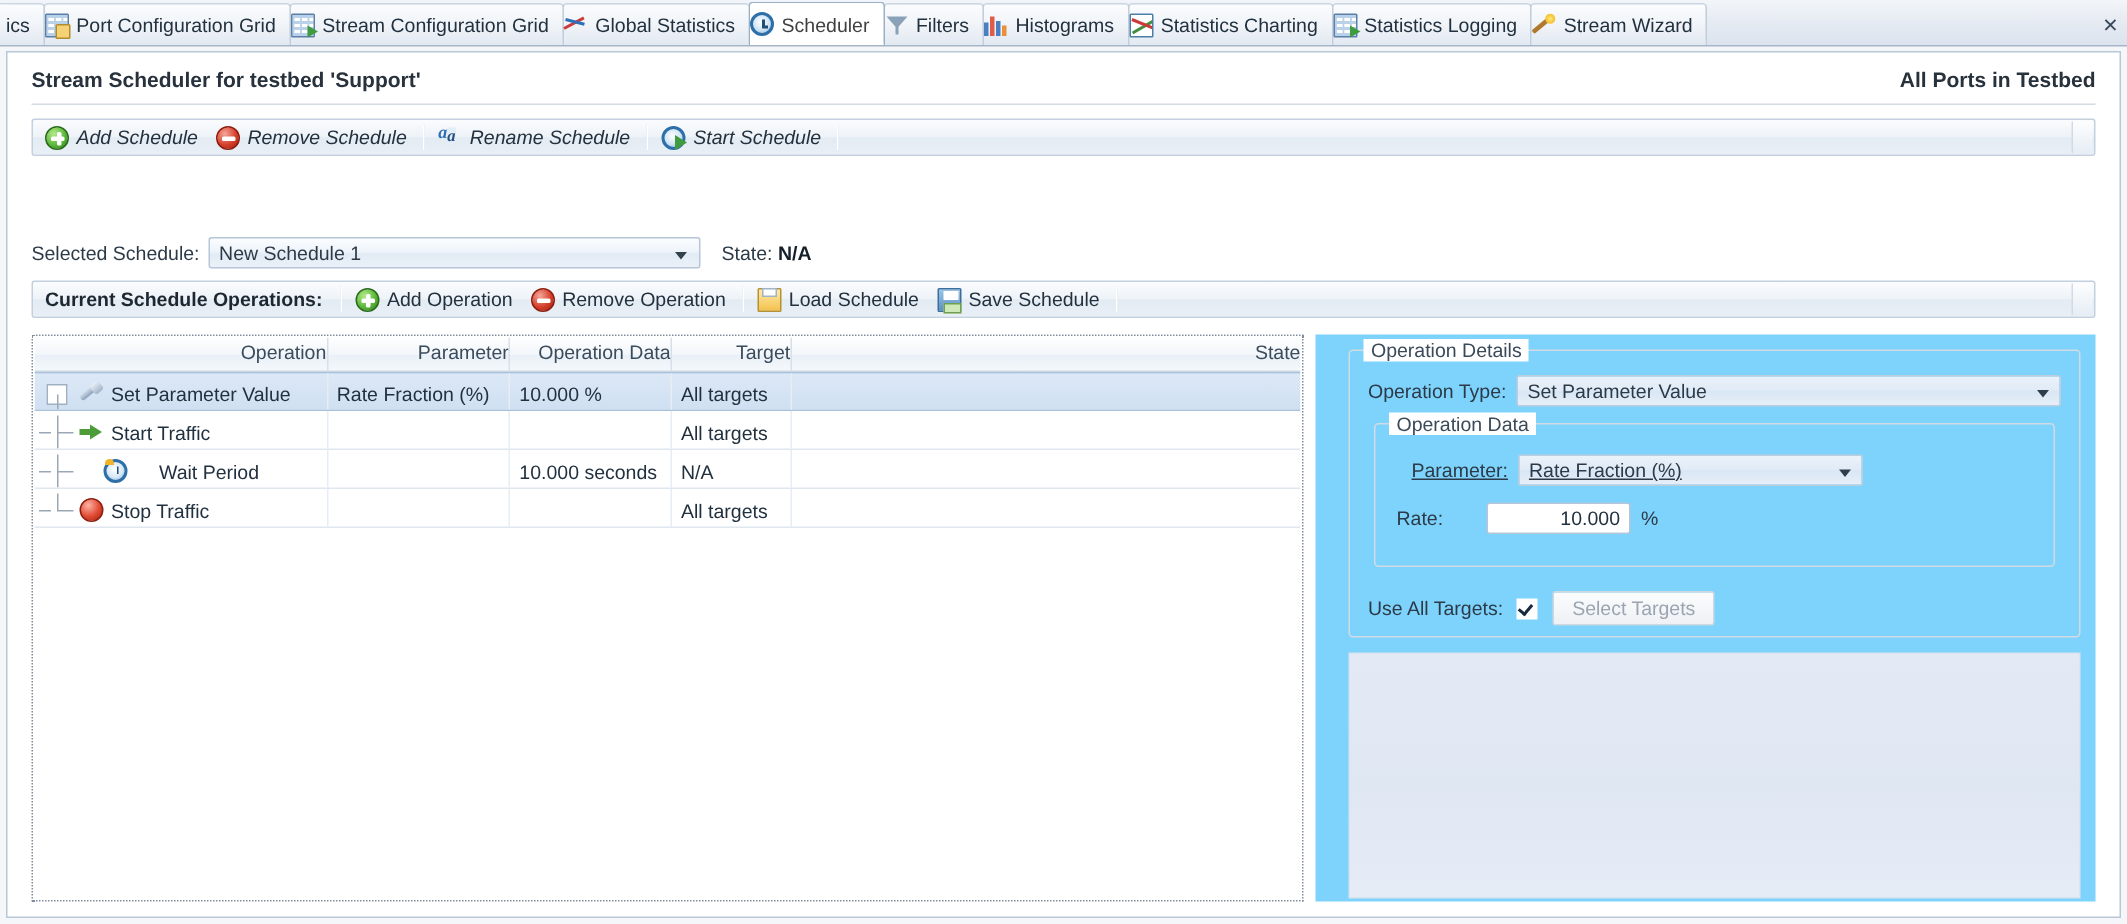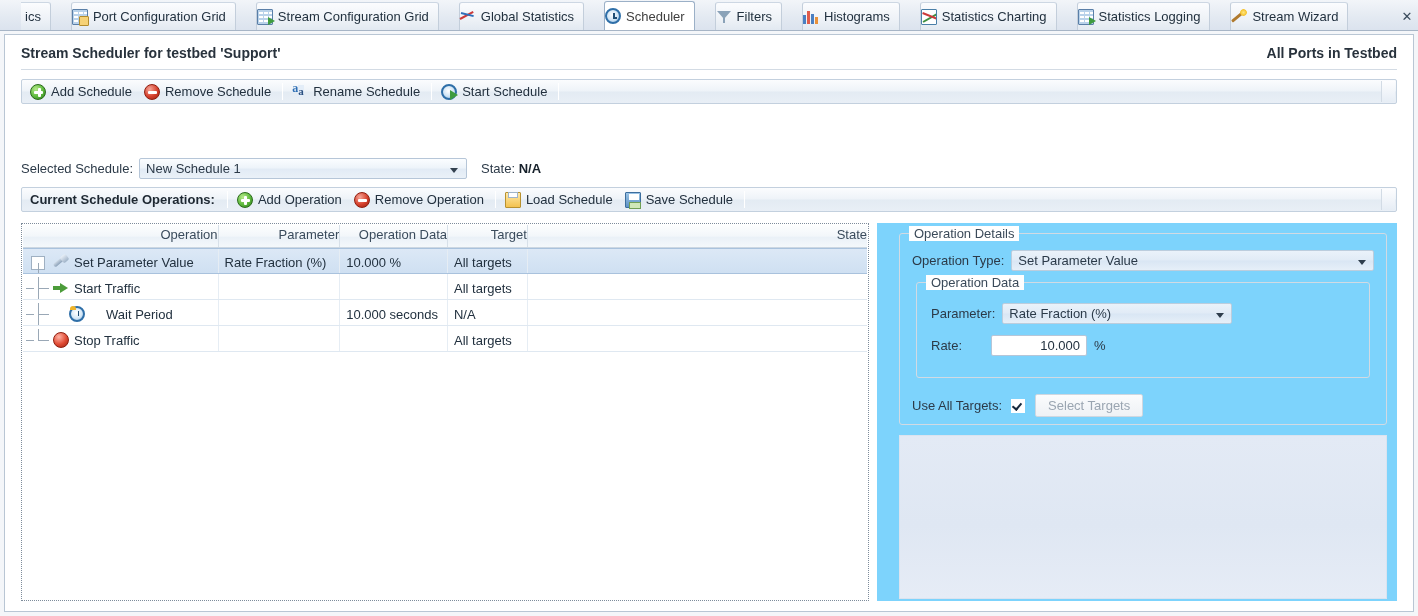--- a/index.html
+++ b/index.html
@@ -43,21 +43,20 @@
     font-size: 13px;
     color: #22313f;
     background: linear-gradient(to bottom, #fbfcfe 0%, #eef2f7 60%, #e2e9f1 100%);
     border-left: 1px solid #c3cedb;
     border-right: 1px solid #c3cedb;
     border-top: 1px solid #cdd7e3;
     border-top-left-radius: 3px;
     border-top-right-radius: 3px;
     margin-right: -1px;
     cursor: default;
-    margin-left: 21px;
   }
   .tab.clipped {
     border-left: none;
     border-top-left-radius: 0;
     padding-left: 4px;
   }
   .tab.active {
     background: #ffffff;
     border-left: 1px solid #9bb0c7;
     border-right: 1px solid #9bb0c7;
@@ -348,21 +347,21 @@
     font-size: 13px; color: #3b4a59;
   }
   #gOperationDetails {
     left: 22px; top: 10px; right: 10px; height: 192px;
   }
   #gOperationData {
     left: 16px; top: 48px; right: 16px; height: 96px;
   }
   .frow { position: absolute; display: flex; align-items: center; font-size: 13px; color:#2c3a48; }
   #rowOpType { left: 12px; top: 16px; right: 12px; }
-  #rowParam  { left: 14px; top: 20px; right: 14px; }
+  #rowParam  { left: 24px; top: 20px; right: 14px; text-decoration: underline; }
   #rowRate   { left: 14px; top: 52px; }
   #rowTargets{ left: 12px; top: 160px; }
 
   .combo2 {
     height: 21px;
     background: linear-gradient(to bottom, #eaf2fa 0%, #e1ebf6 48%, #d9e6f4 52%, #e6eff8 100%);
     border: 1px solid #bccddd;
     border-radius: 2px;
     display: flex; align-items: center;
     padding: 0 20px 0 6px;
@@ -464,21 +463,21 @@
 
   <div class="content-frame">
     <div class="content-inner">
 
       <div class="pg-header">
         <div class="pg-title">Stream Scheduler for testbed 'Support'</div>
         <div class="pg-subtitle">All Ports in Testbed</div>
       </div>
       <div class="hdr-rule"></div>
 
-      <div class="toolbar" id="scheduleToolbar" style="left:14px; top:42px; right:14px;">
+      <div class="toolbar" id="scheduleToolbar" style="left:14px; top:42px; right:14px;font-style:italic;">
           <div class="tb-btn">
             <span class="tb-ico ico-add"></span>
             <span>Add Schedule</span>
           </div>
           <div class="tb-btn">
             <span class="tb-ico ico-remove"></span>
             <span>Remove Schedule</span>
           </div>
           <div class="tb-sep"></div>
           <div class="tb-btn">

